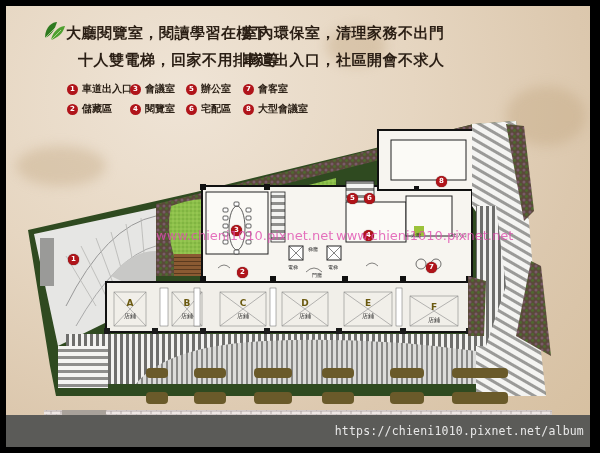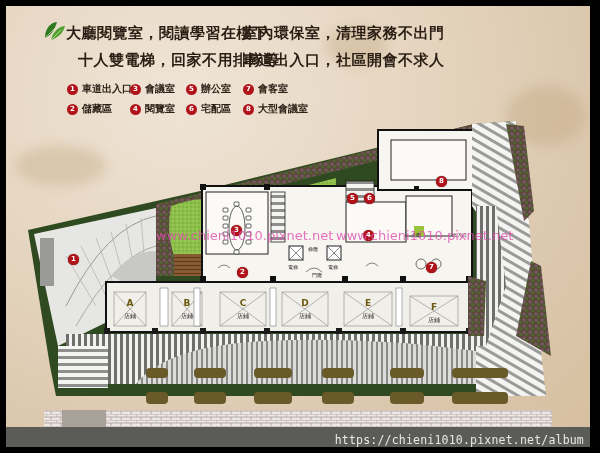--- a/index.html
+++ b/index.html
@@ -16,22 +16,22 @@
   .feature { position: absolute; font-family: "DejaVu Serif", serif; font-weight: bold; font-size: 15px; color: #2a1e14; letter-spacing: 0.5px; white-space: nowrap; }
   .legend-item { position: absolute; display: flex; align-items: center; gap: 4px; font-size: 10px; font-weight: bold; color: #2b2016; white-space: nowrap; }
   .num { width: 11px; height: 11px; border-radius: 50%; background: #b0141a; color: #fff; font-size: 7px; line-height: 11px; text-align: center; font-weight: bold; flex: none; }
   .plan { position: absolute; left: 0; top: 0; width: 584px; height: 441px; }
   .pin { position: absolute; width: 11px; height: 11px; border-radius: 50%; background: #b0141a; color: #fff; font-size: 7px; line-height: 11px; text-align: center; font-weight: bold; box-shadow: 0 0 1px #400; }
   .room-label { position: absolute; font-size: 5px; color: #222; white-space: nowrap; }
   .shop { position: absolute; }
   .shop-letter { position: absolute; top: 6px; width: 100%; text-align: center; font-size: 9px; color: #6b5a10; font-weight: bold; }
   .shop-sub { position: absolute; top: 20px; width: 100%; text-align: center; font-size: 6px; color: #222; }
   .url-bar {
-    position: absolute; left: 0; bottom: 0; width: 100%; height: 20px;
-    background: #5b5b58; display: flex; align-items: flex-end; justify-content: flex-end;
+    position: absolute; left: 0; bottom: 0; width: 100%; height: 32px;
+    background: #5b5b58; display: flex; align-items: center; justify-content: flex-end;
   }
   .url-text { font-family: "DejaVu Sans Mono", monospace; font-size: 11.5px; color: #e8e8e8; letter-spacing: 0.2px; padding-right: 6px; }
   .watermark { position: absolute; font-size: 13px; color: #e04fb0; opacity: 0.8; white-space: nowrap; }
 </style>
 </head>
 <body>
 
 <div class="frame">
 
   <div class="stain" style="left:320px;top:20px;width:60px;height:40px;"></div>

